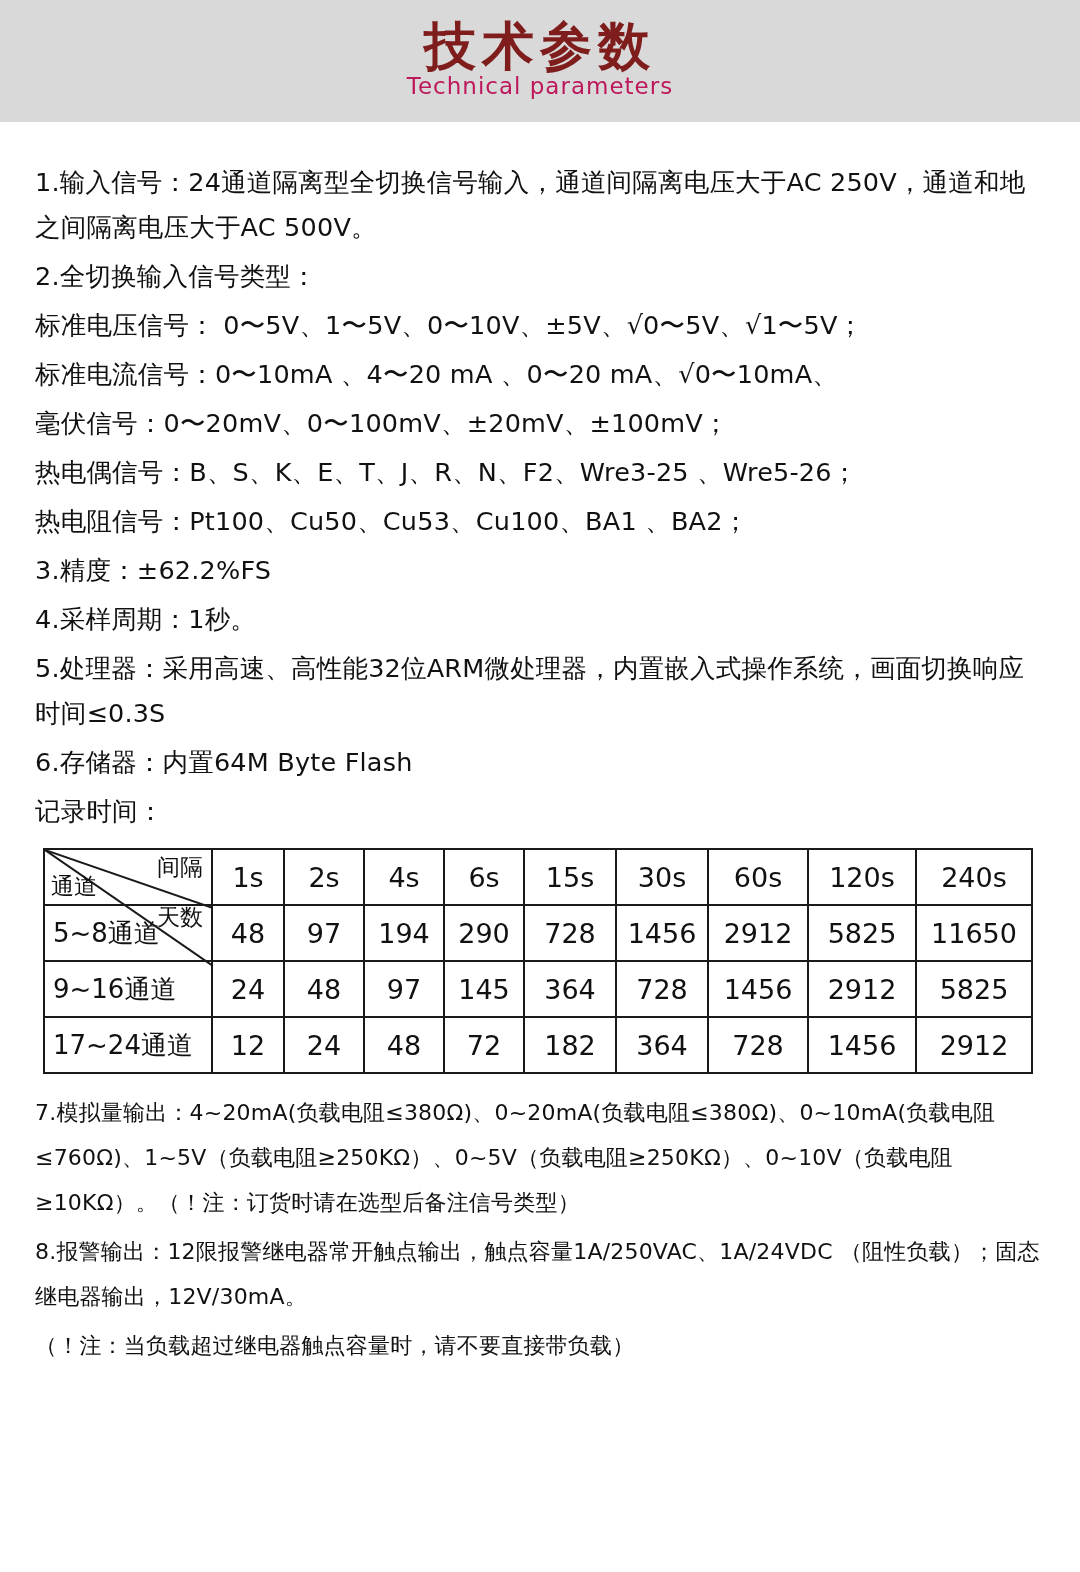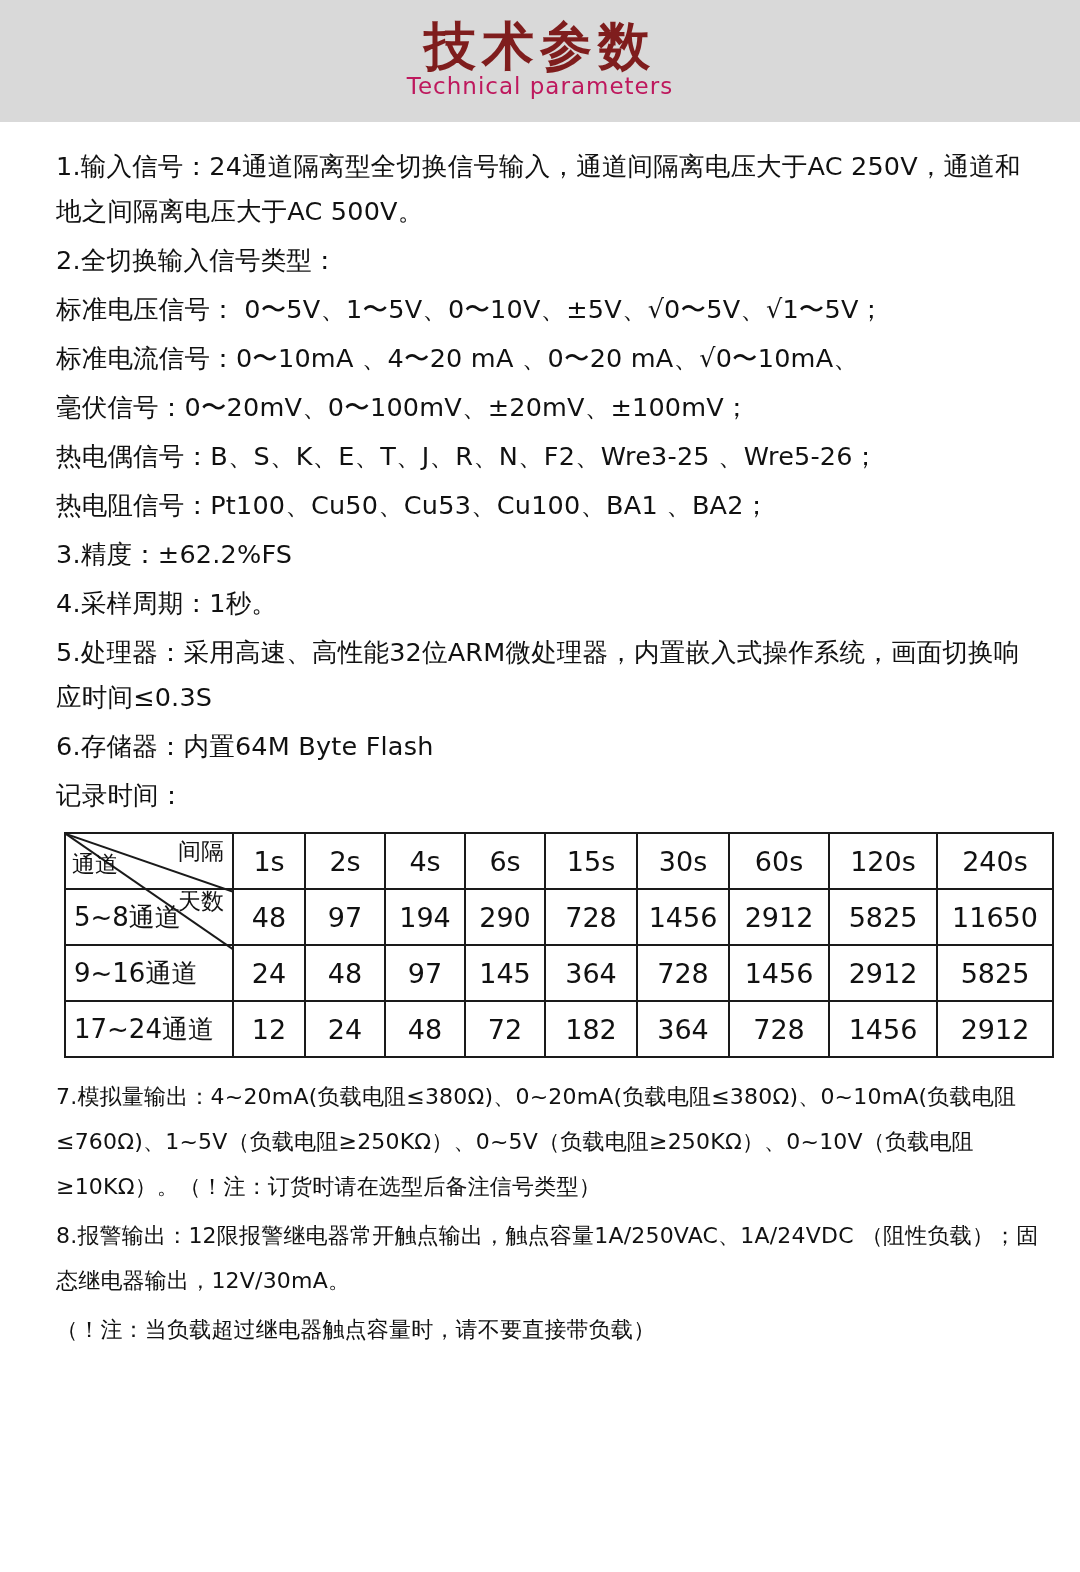--- a/index.html
+++ b/index.html
@@ -32,21 +32,22 @@
     line-height: 60px;
   }
   .header-sub {
     font-size: 23px;
     color: #be185d;
     letter-spacing: 1px;
     line-height: 28px;
     margin-top: -4px;
   }
   .content {
-    padding: 22px 36px 24px 56px;
+    padding: 22px 36px 24px 35px;
+    margin-top: 16px;
   }
   .para {
     font-size: 25.5px;
     line-height: 45px;
     color: #111;
     margin: 0 0 4px 0;
     letter-spacing: 0.2px;
   }
   table.rec {
     border-collapse: collapse;
@@ -78,21 +79,21 @@
     top: 0;
   }
   .corner-lbl {
     position: absolute;
     font-size: 23px;
     color: #111;
     white-space: nowrap;
   }
   .corner-lbl.a { right: 8px; top: 2px; }      
   .corner-lbl.b { right: 8px; top: 52px; }     
-  .corner-lbl.c { left: 6px; bottom: 8px; }    
+  .corner-lbl.c { left: 6px; bottom: 2px; }    
   .foot-note {
     font-size: 22px;
     line-height: 45px;
   }
 </style>
 </head>
 <body>
 
 <div class="page">
 

